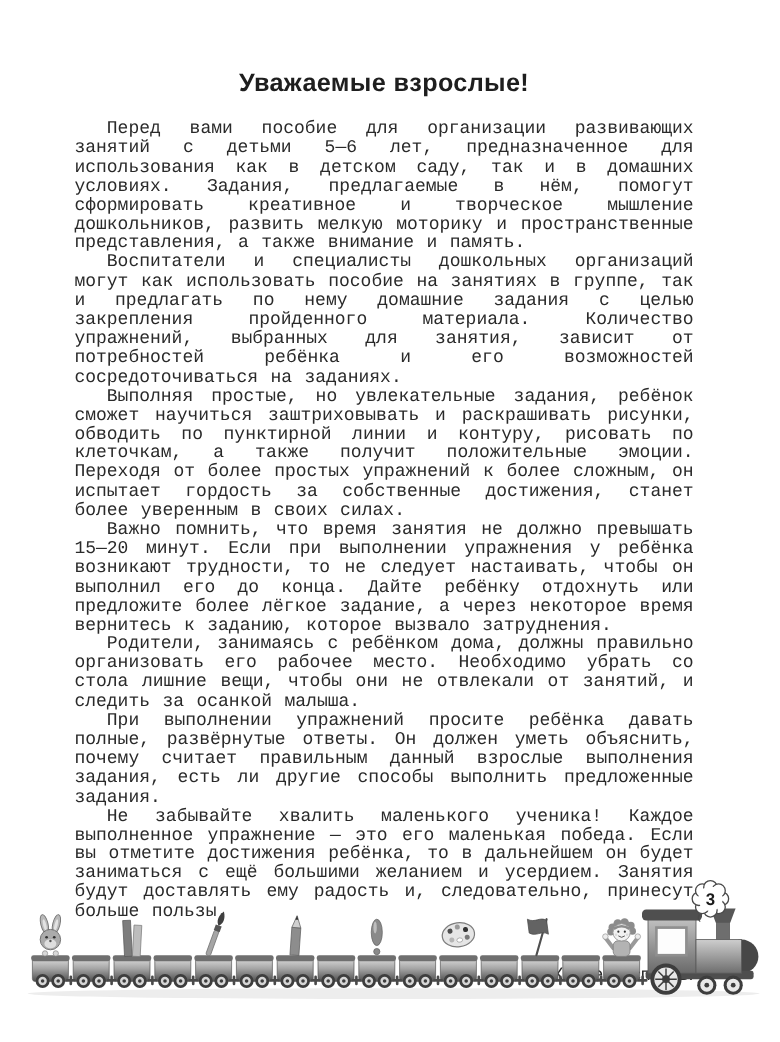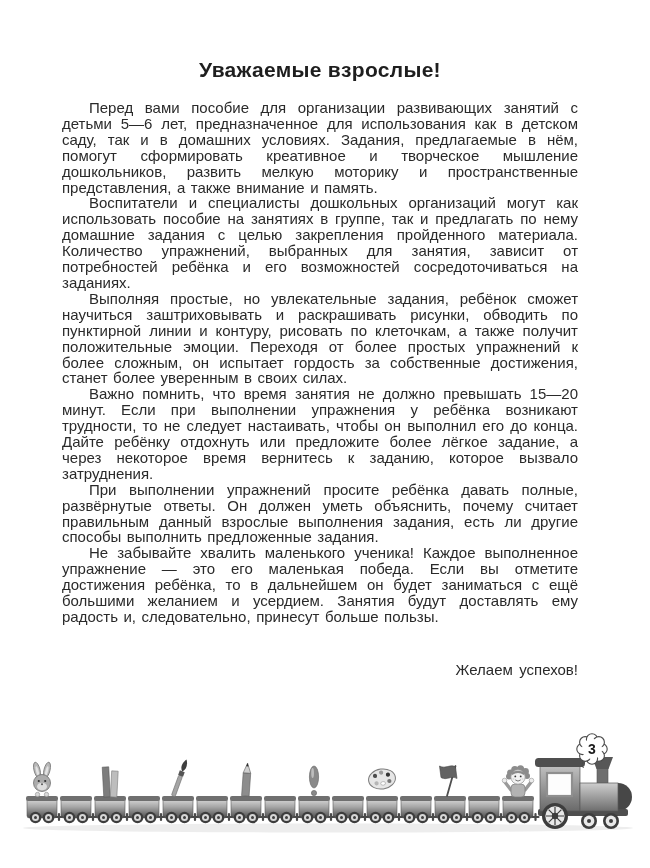--- a/index.html
+++ b/index.html
@@ -27,20 +27,21 @@
     color: #1e1e1e;
   }
   .body-par {
     margin: 0;
     text-indent: 27px;
     text-align: justify;
     font-size: 15px;
     line-height: 15.9px;
     word-spacing: 0.09em;
     color: #2a2a2a;
+    font-family: Liberation Mono, monospace;
   }
   .closing {
     margin: 36px 0 0 0;
     text-align: right;
     font-size: 15px;
     word-spacing: 0.15em;
     color: #2a2a2a;
   }
   .train-strip {
     position: absolute;
@@ -53,20 +54,21 @@
 </head>
 <body>
 
 <div class="page">
   <div class="content">
     <h1 class="title">Уважаемые взрослые!</h1>
     <p class="body-par">Перед вами пособие для организации развивающих занятий с детьми 5—6 лет, предназначенное для использования как в детском саду, так и в домашних условиях. Задания, предлагаемые в нём, помогут сформировать креативное и творческое мышление дошкольников, развить мелкую моторику и пространственные представления, а также внимание и память.</p>
     <p class="body-par">Воспитатели и специалисты дошкольных организаций могут как использовать пособие на занятиях в группе, так и предлагать по нему домашние задания с целью закрепления пройденного материала. Количество упражнений, выбранных для занятия, зависит от потребностей ребёнка и его возможностей сосредоточиваться на заданиях.</p>
     <p class="body-par">Выполняя простые, но увлекательные задания, ребёнок сможет научиться заштриховывать и раскрашивать рисунки, обводить по пунктирной линии и контуру, рисовать по клеточкам, а также получит положительные эмоции. Переходя от более простых упражнений к более сложным, он испытает гордость за собственные достижения, станет более уверенным в своих силах.</p>
     <p class="body-par">Важно помнить, что время занятия не должно превышать 15—20 минут. Если при выполнении упражнения у ребёнка возникают трудности, то не следует настаивать, чтобы он выполнил его до конца. Дайте ребёнку отдохнуть или предложите более лёгкое задание, а через некоторое время вернитесь к заданию, которое вызвало затруднения.</p>
+    <p class="body-par">Родители, занимаясь с ребёнком дома, должны правильно организовать его рабочее место. Необходимо убрать со стола лишние вещи, чтобы они не отвлекали от занятий, и следить за осанкой малыша.</p>
     <p class="body-par">При выполнении упражнений просите ребёнка давать полные, развёрнутые ответы. Он должен уметь объяснить, почему считает правильным данный взрослые выполнения задания, есть ли другие способы выполнить предложенные задания.</p>
     <p class="body-par">Не забывайте хвалить маленького ученика! Каждое выполненное упражнение — это его маленькая победа. Если вы отметите достижения ребёнка, то в дальнейшем он будет заниматься с ещё большими желанием и усердием. Занятия будут доставлять ему радость и, следовательно, принесут больше пользы.</p>
     <p class="closing">Желаем успехов!</p>
   </div>
 
   <svg class="train-strip" viewBox="0 0 650 105" xmlns="http://www.w3.org/2000/svg">
     <defs>
       <linearGradient id="gWagon" x1="0" y1="0" x2="0" y2="1">
         <stop offset="0" stop-color="#dedede"></stop>
         <stop offset="0.45" stop-color="#a6a6a6"></stop>

